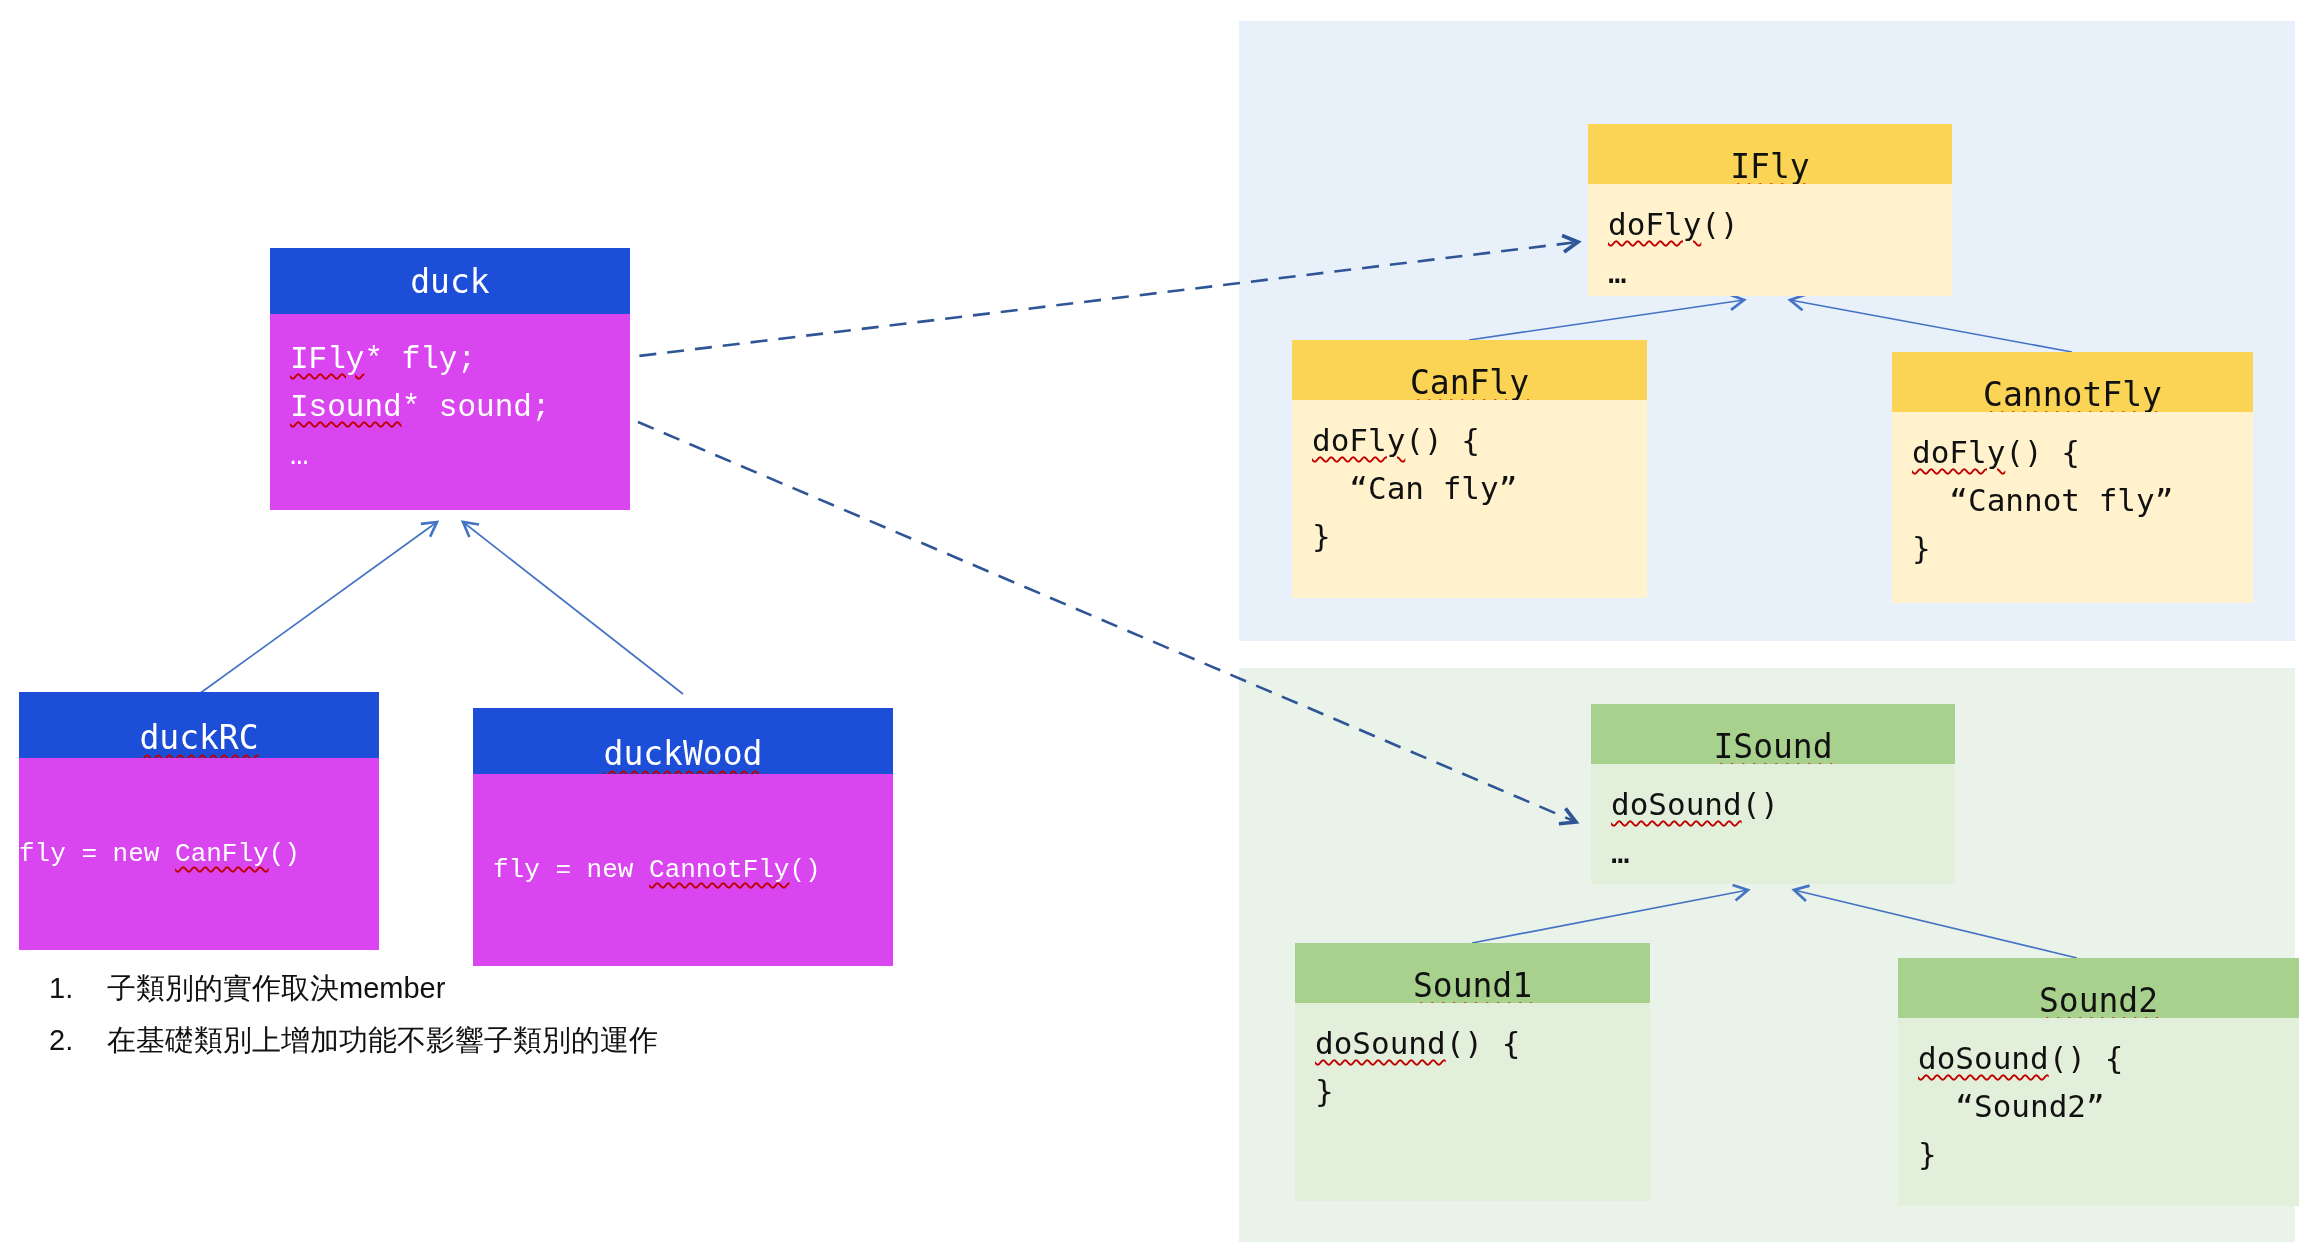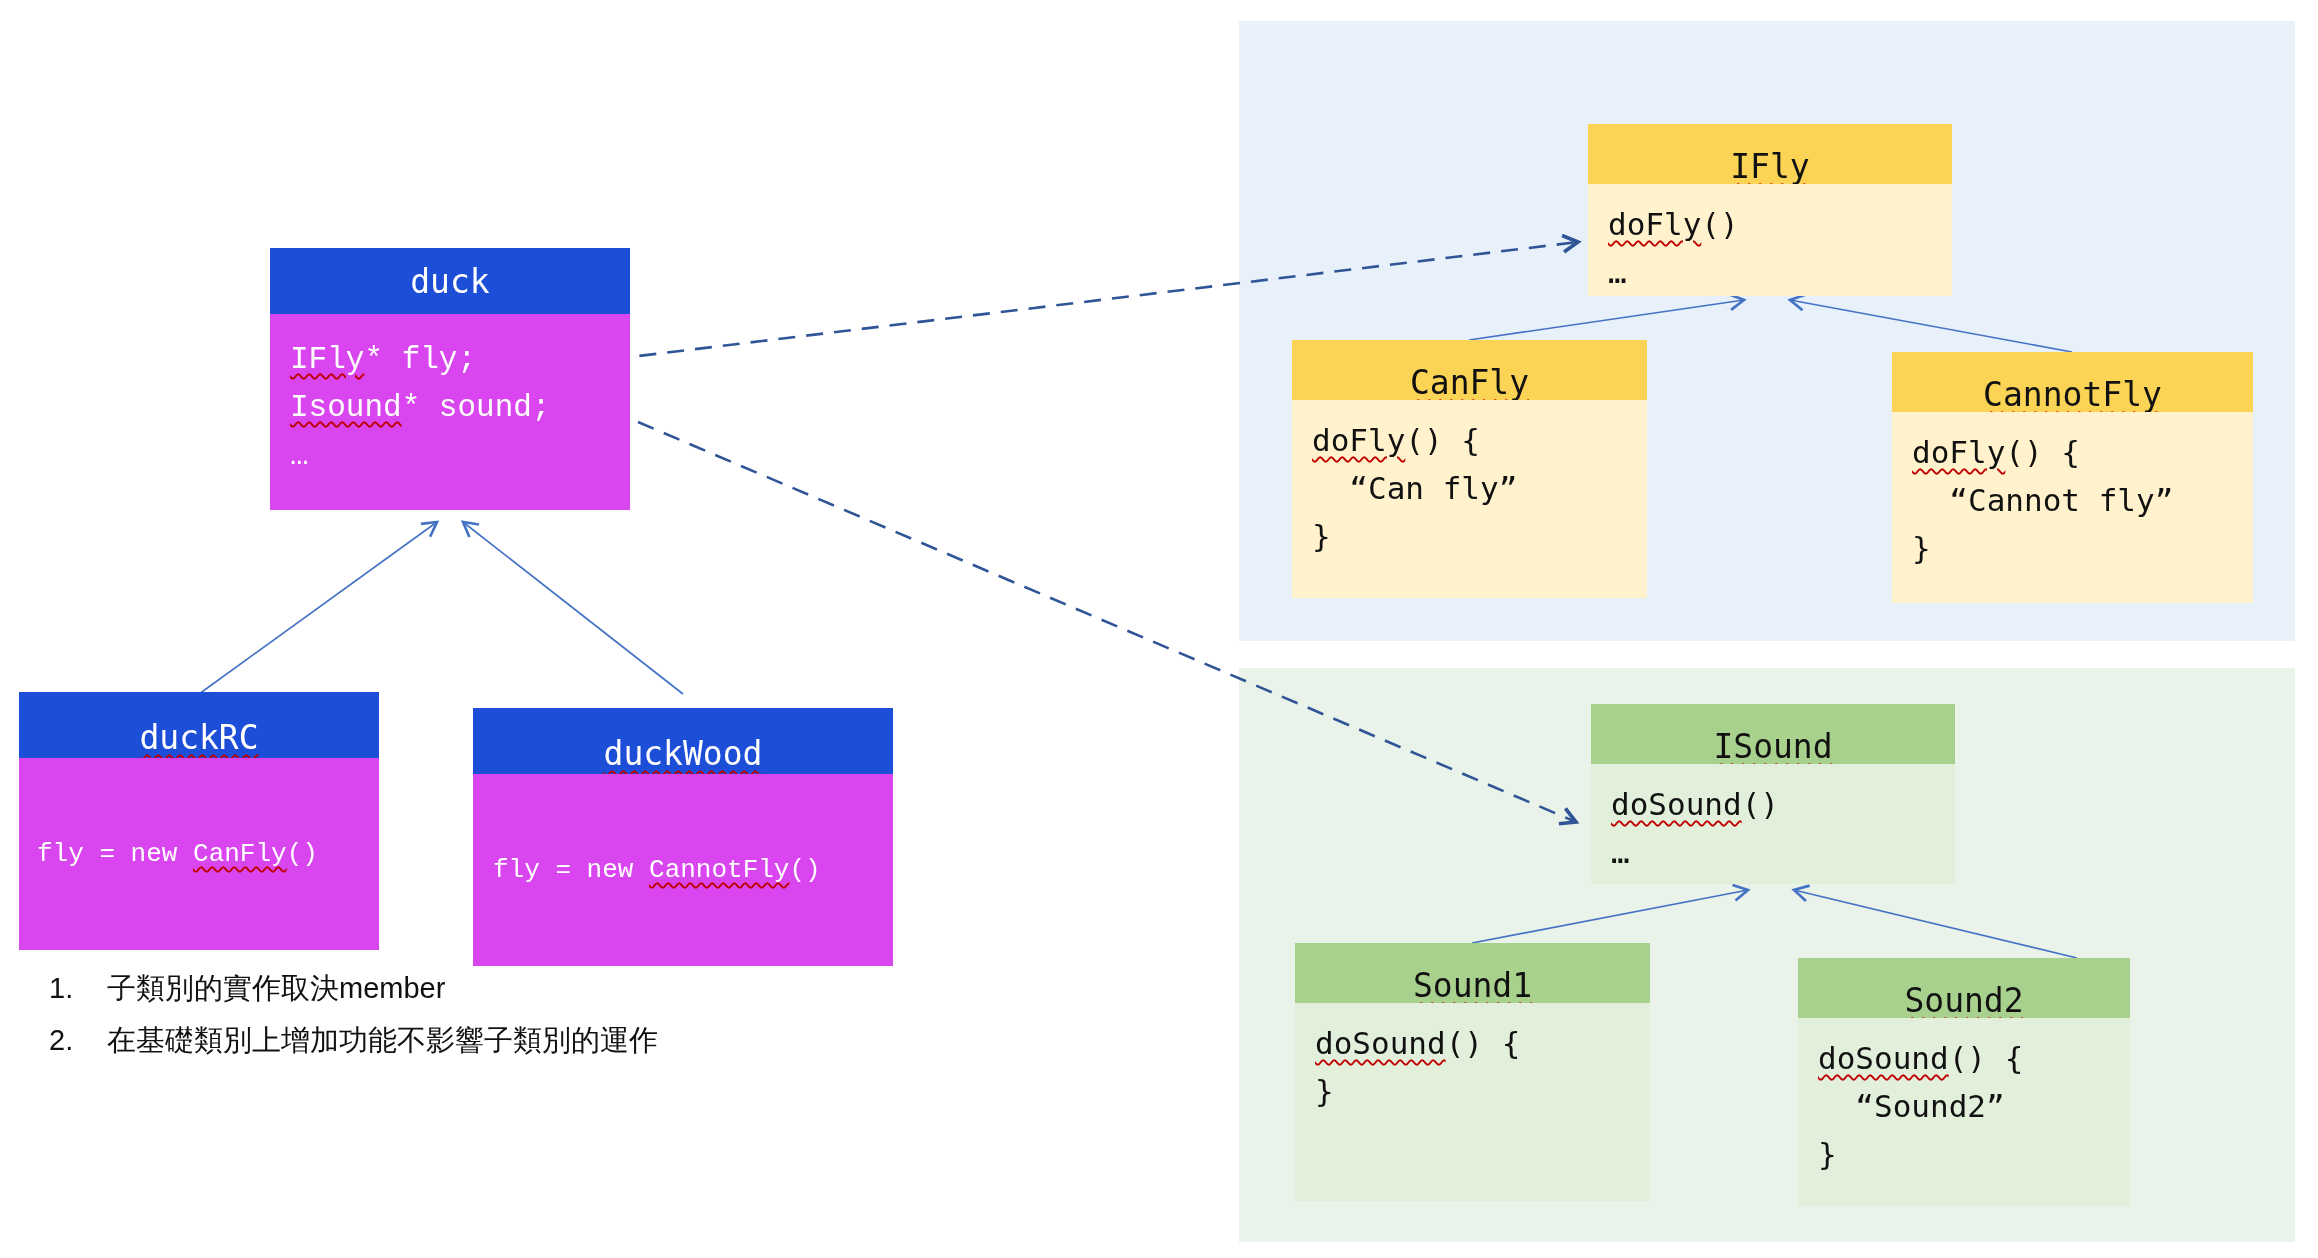--- a/index.html
+++ b/index.html
@@ -87,21 +87,21 @@
       <div class="code-line"><span class="wavy">IFly</span><span>* fly;</span></div>
       <div class="code-line"><span class="wavy">Isound</span><span>* sound;</span></div>
       <div class="code-line"><span>…</span></div>
     </div>
   </div>
 
   <div class="uml-box" style="left:19px;top:692px;width:360px;height:258px">
     <div class="uml-header hdr-blue">
       <span class="wavy">duckRC</span>
     </div>
-    <div class="uml-body body-blue center-body" style="padding-left:18px">
+    <div class="uml-body body-blue center-body" style="">
       <div class="code-line small"><span>fly = new </span><span class="wavy">CanFly</span><span>()</span></div>
     </div>
   </div>
 
   <div class="uml-box" style="left:473px;top:708px;width:420px;height:258px">
     <div class="uml-header hdr-blue">
       <span class="wavy">duckWood</span>
     </div>
     <div class="uml-body body-blue center-body" style="padding-left:20px">
       <div class="code-line small"><span>fly = new </span><span class="wavy">CannotFly</span><span>()</span></div>
@@ -153,21 +153,21 @@
   <div class="uml-box" style="left:1295px;top:943px;width:355px;height:258px">
     <div class="uml-header hdr-green">
       <span class="wavy">Sound1</span>
     </div>
     <div class="uml-body body-green pad-code">
       <div class="code-line"><span class="wavy">doSound</span><span>() {</span></div>
       <div class="code-line"><span>}</span></div>
     </div>
   </div>
 
-  <div class="uml-box" style="left:1798px;top:958px;width:332px;height:248px">
+  <div class="uml-box" style="left:1898px;top:958px;width:401px;height:248px">
     <div class="uml-header hdr-green">
       <span class="wavy">Sound2</span>
     </div>
     <div class="uml-body body-green pad-code">
       <div class="code-line"><span class="wavy">doSound</span><span>() {</span></div>
       <div class="code-line"><span>  “Sound2”</span></div>
       <div class="code-line"><span>}</span></div>
     </div>
   </div>
 

